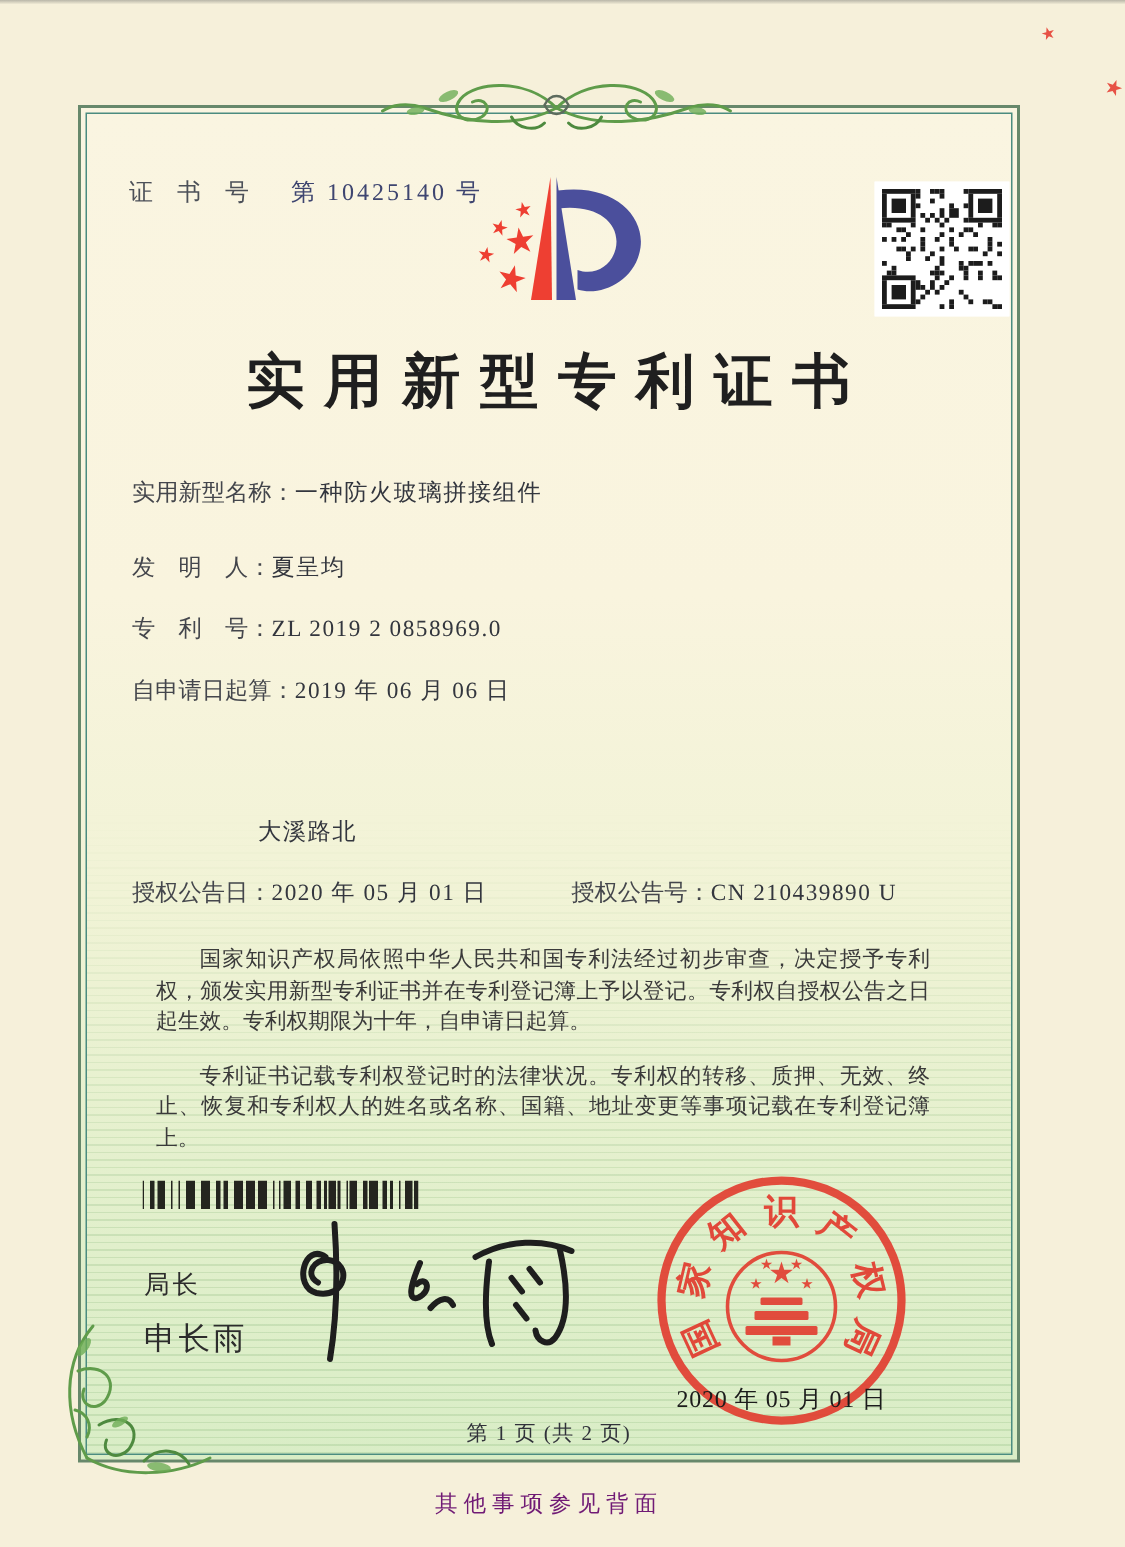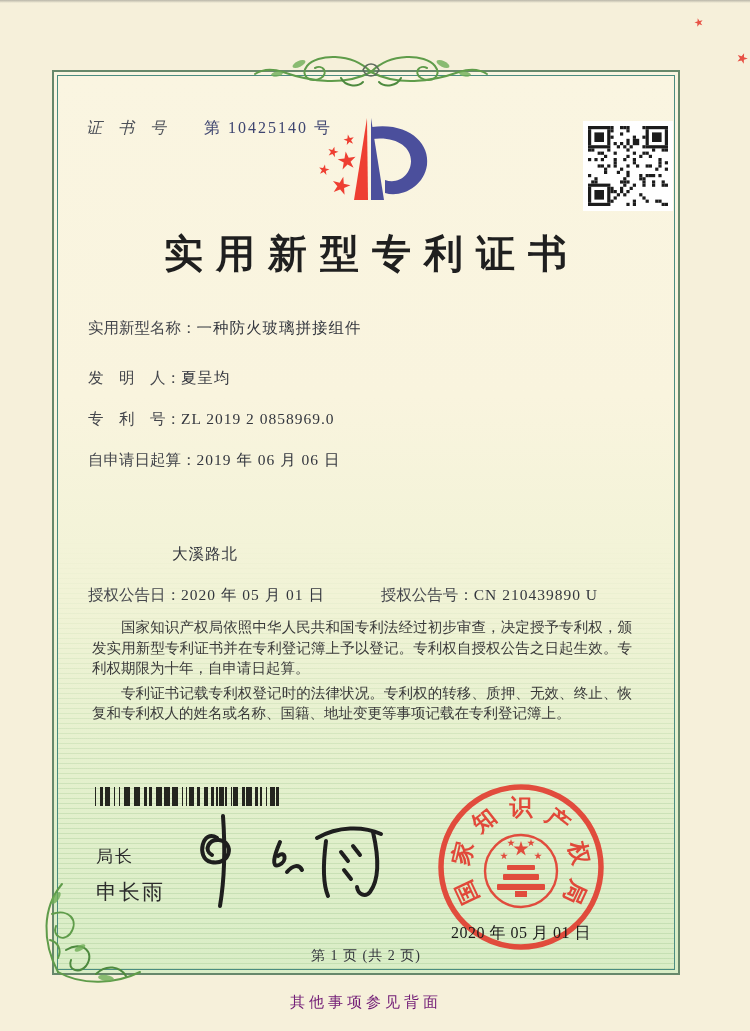--- a/index.html
+++ b/index.html
@@ -26,40 +26,40 @@
   }
   .guilloche{
     position:absolute;inset:4px;pointer-events:none;
     background:repeating-linear-gradient(0deg,rgba(122,175,110,.22) 0 1px,rgba(122,175,110,0) 1px 5px);
     -webkit-mask-image:linear-gradient(180deg,transparent 0 52%,#000 82%);
     mask-image:linear-gradient(180deg,transparent 0 52%,#000 82%);
   }
   .cert-no{
     position:absolute;left:86px;top:118px;font-size:16px;color:#4c5058;
   }
-  .cert-no .lbl{letter-spacing:6px;margin-right:28px;font-style:italic;}
+  .cert-no .lbl{letter-spacing:6px;margin-right:18px;}
   .cert-no .val{color:#3e4570;letter-spacing:2px;}
   .logo{position:absolute;left:300px;top:103px;width:150px;height:118px;}
   .qr{position:absolute;left:583px;top:121px;width:90px;height:90px;background:#fff;}
   .title{
     position:absolute;left:52px;top:227px;width:628px;text-align:center;
     font-size:39px;font-weight:600;color:#1f1f1f;
     letter-spacing:13px;padding-left:12px;box-sizing:border-box;
   }
   .frow{position:absolute;left:88px;white-space:nowrap;font-size:15.5px;color:#3c3e44;}
   .frow .lbl{color:#44464c;}
   .frow .val{color:#33363e;letter-spacing:1px;}
   .addr-wrap{position:absolute;left:88px;width:550px;font-size:15.5px;color:#3c3e44;}
   .addr-wrap .line2{margin-left:84px;margin-top:7px;letter-spacing:1px;color:#33363e;}
   .grant2{margin-left:52px;}
   .paras{
     position:absolute;left:88px;top:614px;width:548px;
     font-size:14.5px;line-height:20.5px;text-align:justify;color:#3a3a3a;
   }
-  .paras p{margin:4px;text-indent:2em;font-family:Liberation Mono, monospace;}
+  .paras p{margin:16px;text-indent:2em;}
   .barcode{position:absolute;left:95px;top:787px;width:184px;height:19px;}
   .signer-title{position:absolute;left:96px;top:845px;font-size:17px;color:#2c2c2c;letter-spacing:2px;}
   .signer-name{position:absolute;left:96px;top:878px;font-size:21px;color:#2c2c2c;letter-spacing:2px;}
   .signature{position:absolute;left:183px;top:812px;width:205px;height:100px;}
   .seal{position:absolute;left:433px;top:779px;width:176px;height:176px;}
   .seal-date{
     position:absolute;left:438px;top:923px;width:166px;text-align:center;
     font-size:16px;color:#1b1b1b;letter-spacing:.5px;z-index:5;
   }
   .page-info{

